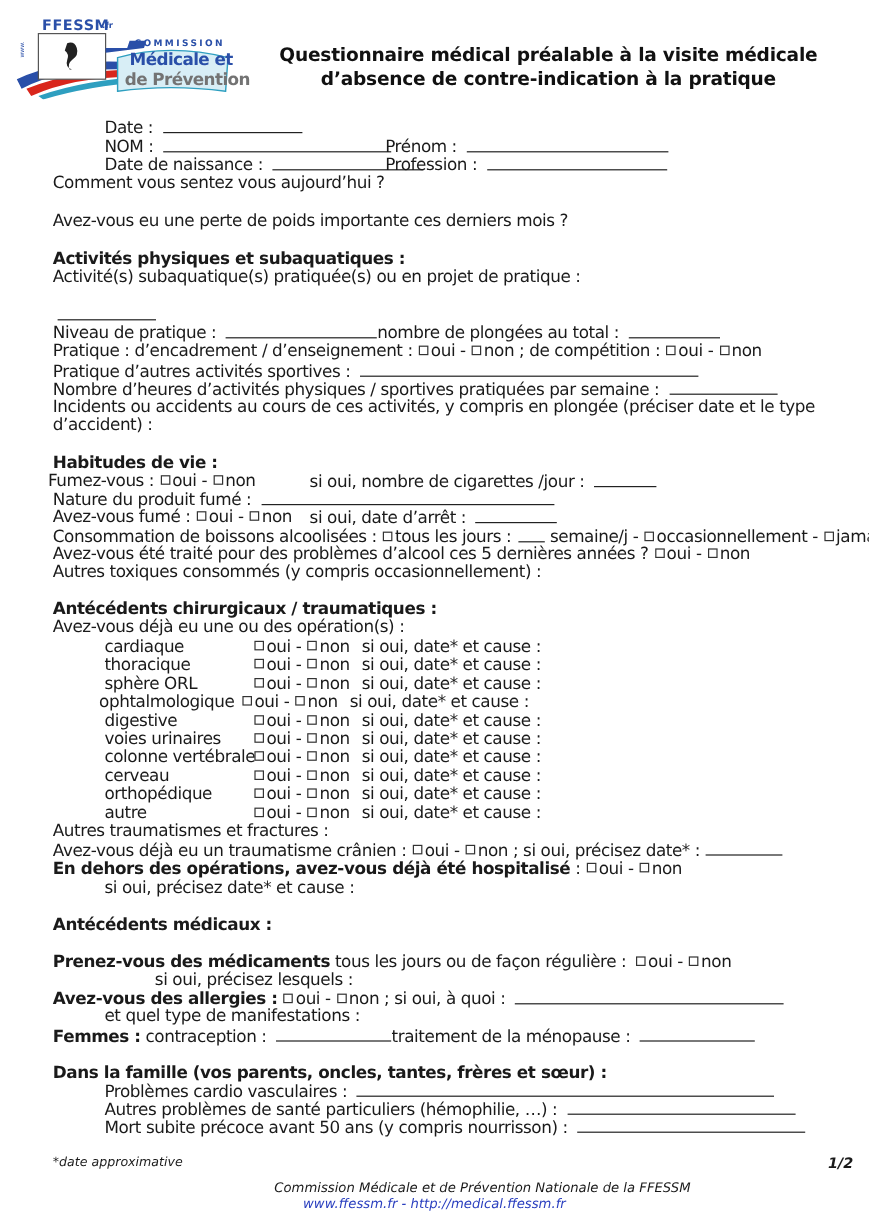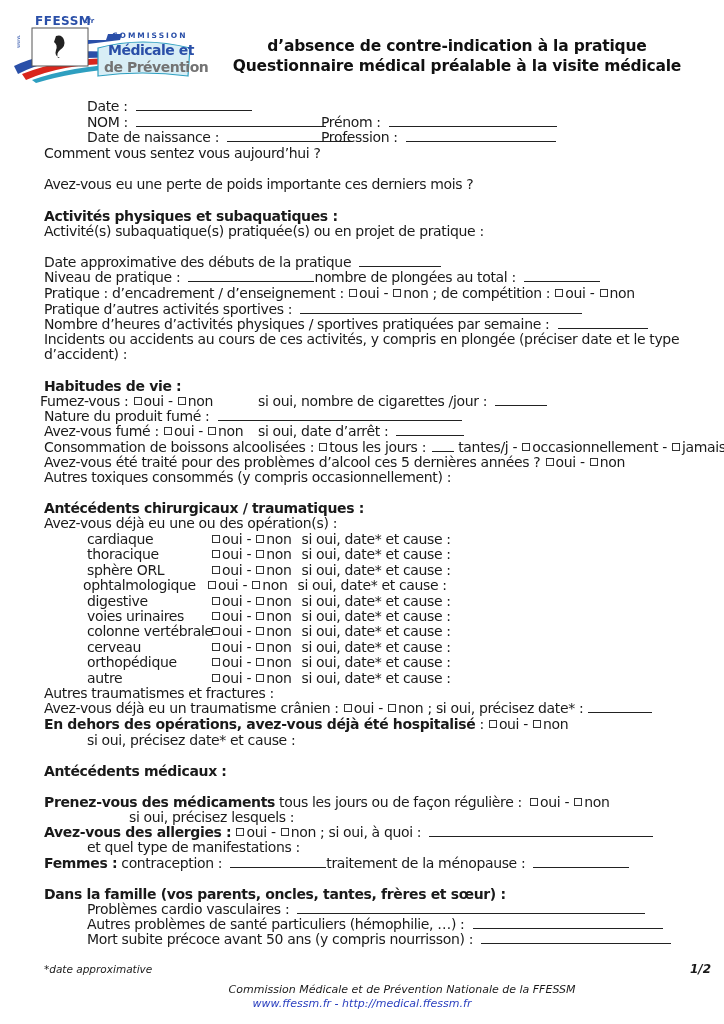--- a/index.html
+++ b/index.html
@@ -42,22 +42,22 @@
     <path d="M86 30 Q130 18 178 30 L176 58 Q130 52 86 58 Z" fill="#d8eef6" stroke="#2e9fc0" stroke-width="1.2"></path>
   </svg>
   <span class="abs" style="left:23px;top:-4px;font-weight:bold;font-size:12px;color:#2a4fa8;letter-spacing:0.5px;">FFESSM</span>
   <span class="abs" style="left:73px;top:-1px;font-weight:bold;font-size:7px;color:#2a4fa8;">.fr</span>
   <span class="abs" style="left:100px;top:13px;font-weight:bold;font-size:7.5px;color:#2a4fa8;letter-spacing:2px;">COMMISSION</span>
   <span class="abs" style="left:96px;top:24px;font-weight:bold;font-size:14px;color:#2a4fa8;letter-spacing:-0.5px;">Médicale et</span>
   <span class="abs" style="left:92px;top:41px;font-weight:bold;font-size:14px;color:#737373;letter-spacing:-0.5px;">de Prévention</span>
 </div>
 
 <div class="title">
+  <div>Questionnaire médical préalable à la visite médicale</div>
   <div>d’absence de contre-indication à la pratique</div>
-  <div>Questionnaire médical préalable à la visite médicale</div>
 </div>
 
 <div class="abs t" style="left:87px;top:99px;">
   <span>Date :</span>
   <span class="u" style="width:116px;margin-left:4px;"></span>
 </div>
 <div class="abs t" style="left:87px;top:115px;">
   <span>NOM :</span>
   <span class="u" style="width:190px;margin-left:4px;"></span>
 </div>
@@ -72,21 +72,20 @@
 <div class="abs t" style="left:321px;top:130px;">
   <span>Profession :</span>
   <span class="u" style="width:150px;margin-left:4px;"></span>
 </div>
 <div class="abs t" style="left:44px;top:146px;">Comment vous sentez vous aujourd’hui ?</div>
 <div class="abs t" style="left:44px;top:177px;">Avez-vous eu une perte de poids importante ces derniers mois ?</div>
 
 <div class="abs t b" style="left:44px;top:209px;">Activités physiques et subaquatiques :</div>
 <div class="abs t" style="left:44px;top:224px;">Activité(s) subaquatique(s) pratiquée(s) ou en projet de pratique :</div>
 <div class="abs t" style="left:44px;top:255px;">
-  <span>Date approximative des débuts de la pratique</span>
   <span class="u" style="width:82px;margin-left:4px;"></span>
 </div>
 <div class="abs t" style="left:44px;top:270px;">
   <span>Niveau de pratique :</span>
   <span class="u" style="width:126px;margin-left:4px;"></span><span>nombre de plongées au total :</span>
   <span class="u" style="width:76px;margin-left:4px;"></span>
 </div>
 <div class="abs t" style="left:44px;top:286px;">
   <span>Pratique : d’encadrement / d’enseignement :</span>
   <span class="cb"></span><span>oui</span>
@@ -130,42 +129,42 @@
   <span class="cb"></span><span>non</span>
 </div>
 <div class="abs t" style="left:258px;top:424px;">
   <span>si oui, date d’arrêt :</span>
   <span class="u" style="width:68px;margin-left:4px;"></span>
 </div>
 <div class="abs t" style="left:44px;top:440px;">
   <span>Consommation de boissons alcoolisées :</span>
   <span class="cb"></span><span>tous les jours :</span>
   <span class="u" style="width:22px;margin-left:2px;"></span>
-  <span>tantes/j</span>
+  <span>semaine/j</span>
   <span>-</span>
   <span class="cb"></span><span>occasionnellement</span>
   <span>-</span>
   <span class="cb"></span><span>jamais</span>
 </div>
 <div class="abs t" style="left:44px;top:455px;">
   <span>Avez-vous été traité pour des problèmes d’alcool ces 5 dernières années ?</span>
   <span class="cb"></span><span>oui</span>
   <span>-</span>
   <span class="cb"></span><span>non</span>
 </div>
 <div class="abs t" style="left:44px;top:470px;">Autres toxiques consommés (y compris occasionnellement) :</div>
 
 <div class="abs t b" style="left:44px;top:501px;">Antécédents chirurgicaux / traumatiques :</div>
 <div class="abs t" style="left:44px;top:516px;">Avez-vous déjà eu une ou des opération(s) :</div>
 
 <div id="op-list">
     <div class="abs t" style="left: 87px; top: 532px;"><span style="display:inline-block;width:124px;">cardiaque</span><span class="cb"></span><span>oui</span> <span>-</span> <span class="cb"></span><span>non</span><span style="display:inline-block;width:10px;"></span><span>si oui, date* et cause :</span></div>
     <div class="abs t" style="left: 87px; top: 547.4px;"><span style="display:inline-block;width:124px;">thoracique</span><span class="cb"></span><span>oui</span> <span>-</span> <span class="cb"></span><span>non</span><span style="display:inline-block;width:10px;"></span><span>si oui, date* et cause :</span></div>
     <div class="abs t" style="left: 87px; top: 562.8px;"><span style="display:inline-block;width:124px;">sphère ORL</span><span class="cb"></span><span>oui</span> <span>-</span> <span class="cb"></span><span>non</span><span style="display:inline-block;width:10px;"></span><span>si oui, date* et cause :</span></div>
-    <div class="abs t" style="left: 83px; top: 578.2px;"><span style="display:inline-block;width:124px;">ophtalmologique</span><span class="cb"></span><span>oui</span> <span>-</span> <span class="cb"></span><span>non</span><span style="display:inline-block;width:10px;"></span><span>si oui, date* et cause :</span></div>
+    <div class="abs t" style="left: 77px; top: 578.2px; text-align: center;"><span style="display:inline-block;width:124px;">ophtalmologique</span><span class="cb"></span><span>oui</span> <span>-</span> <span class="cb"></span><span>non</span><span style="display:inline-block;width:10px;"></span><span>si oui, date* et cause :</span></div>
     <div class="abs t" style="left: 87px; top: 593.6px;"><span style="display:inline-block;width:124px;">digestive</span><span class="cb"></span><span>oui</span> <span>-</span> <span class="cb"></span><span>non</span><span style="display:inline-block;width:10px;"></span><span>si oui, date* et cause :</span></div>
     <div class="abs t" style="left: 87px; top: 609px;"><span style="display:inline-block;width:124px;">voies urinaires</span><span class="cb"></span><span>oui</span> <span>-</span> <span class="cb"></span><span>non</span><span style="display:inline-block;width:10px;"></span><span>si oui, date* et cause :</span></div>
     <div class="abs t" style="left: 87px; top: 624.4px;"><span style="display:inline-block;width:124px;">colonne vertébrale</span><span class="cb"></span><span>oui</span> <span>-</span> <span class="cb"></span><span>non</span><span style="display:inline-block;width:10px;"></span><span>si oui, date* et cause :</span></div>
     <div class="abs t" style="left: 87px; top: 639.8px;"><span style="display:inline-block;width:124px;">cerveau</span><span class="cb"></span><span>oui</span> <span>-</span> <span class="cb"></span><span>non</span><span style="display:inline-block;width:10px;"></span><span>si oui, date* et cause :</span></div>
     <div class="abs t" style="left: 87px; top: 655.2px;"><span style="display:inline-block;width:124px;">orthopédique</span><span class="cb"></span><span>oui</span> <span>-</span> <span class="cb"></span><span>non</span><span style="display:inline-block;width:10px;"></span><span>si oui, date* et cause :</span></div>
     <div class="abs t" style="left: 87px; top: 670.6px;"><span style="display:inline-block;width:124px;">autre</span><span class="cb"></span><span>oui</span> <span>-</span> <span class="cb"></span><span>non</span><span style="display:inline-block;width:10px;"></span><span>si oui, date* et cause :</span></div>
   </div>
 
 <div class="abs t" style="left:44px;top:686px;">Autres traumatismes et fractures :</div>
 <div class="abs t" style="left:44px;top:701px;">

